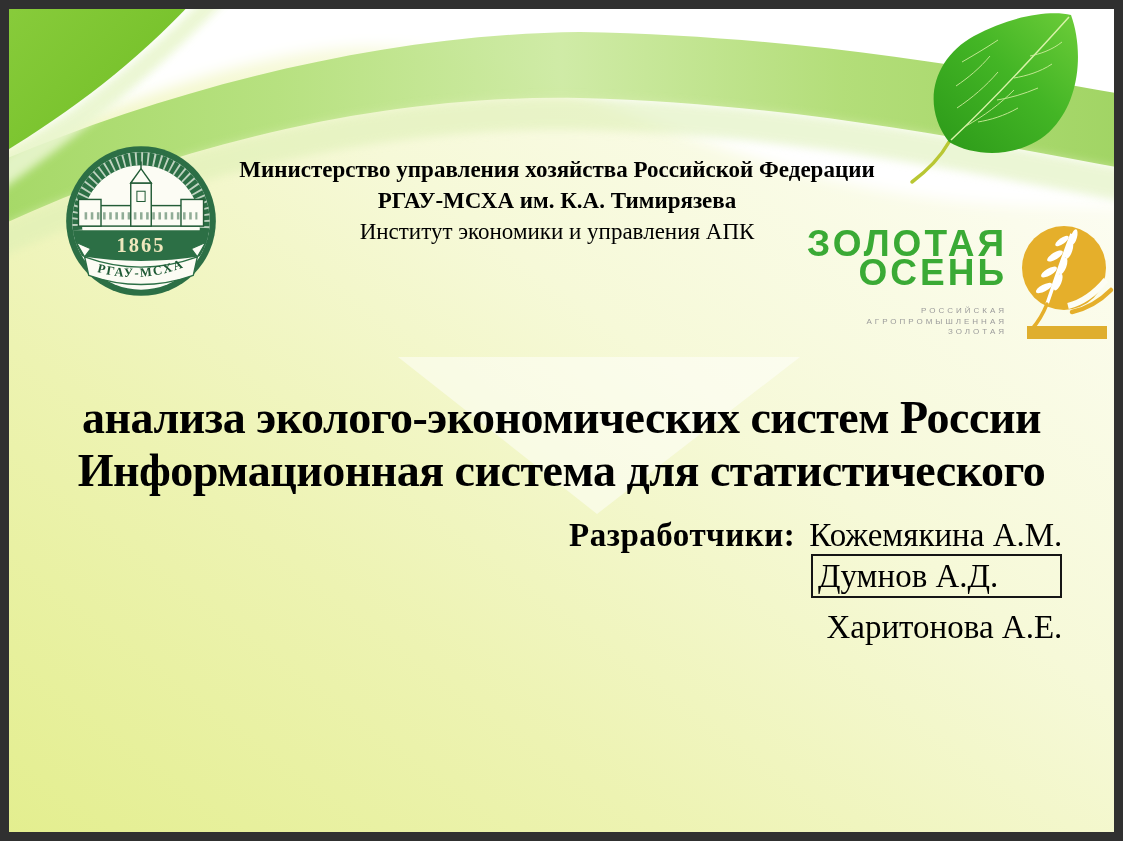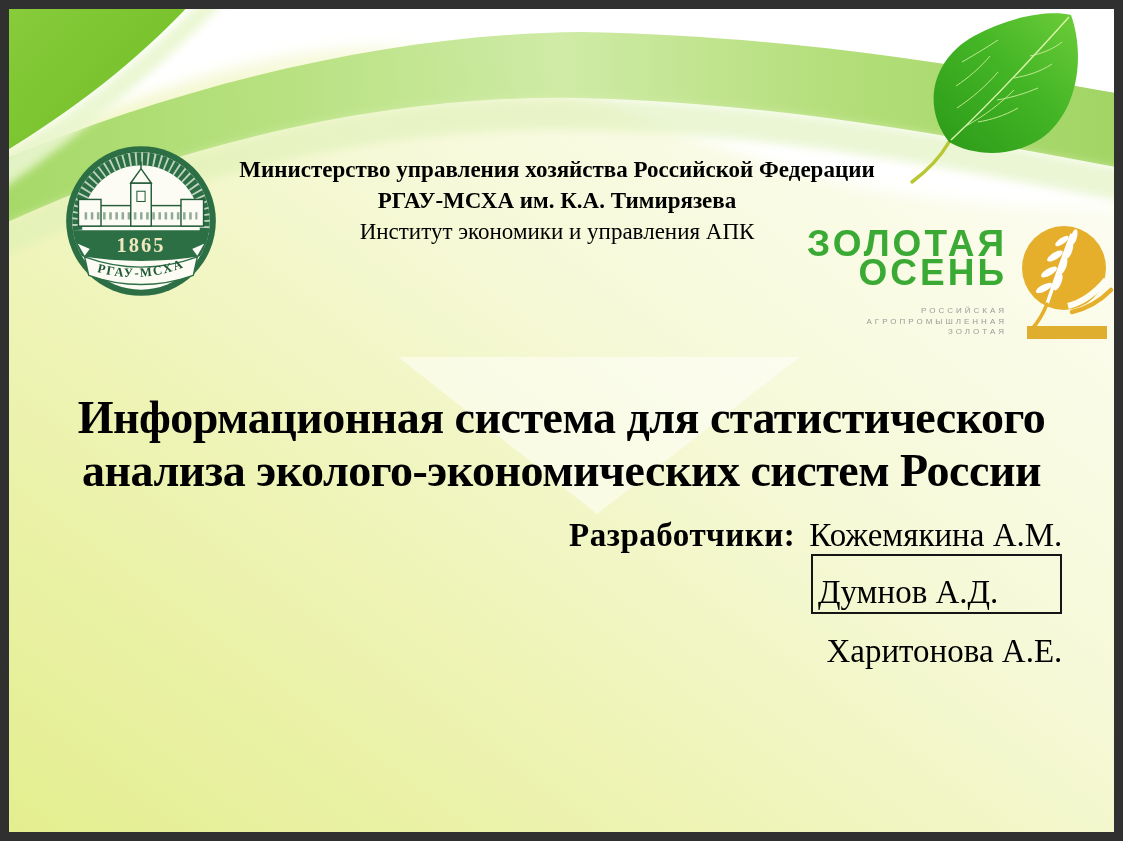--- a/index.html
+++ b/index.html
@@ -17,22 +17,22 @@
     font-family:"Liberation Sans", sans-serif;font-weight:bold;font-size:37px;line-height:29px;letter-spacing:3px;}
   .ga-tag{position:absolute;right:116px;top:306px;text-align:right;z-index:10;
     font-family:"Liberation Sans", sans-serif;font-weight:normal;font-size:8px;line-height:10.5px;letter-spacing:3px;color:#9b9b9b;}
   .ga-emblem{position:absolute;left:1016px;top:222px;width:100px;height:124px;z-index:10;}
   .title{position:absolute;left:0;top:391px;width:1123px;text-align:center;z-index:10;
     font-weight:bold;font-size:46px;line-height:53px;letter-spacing:-0.5px;}
   .devs{position:absolute;left:569px;top:516px;display:flex;align-items:flex-start;font-size:33px;z-index:10;}
   .devs-label{font-weight:bold;line-height:38px;white-space:nowrap;letter-spacing:0.5px;}
   .devs-names{margin-left:14px;text-align:right;}
   .dev-name{line-height:38px;white-space:nowrap;}
-  .dev-name.boxed{display:inline-block;border:2px solid #151515;line-height:40px;padding:16px 62px 0 5px;margin:0 0 8px 0;}
-  .dev-name.third{margin-top:8px;line-height:42px;}
+  .dev-name.boxed{display:inline-block;border:2px solid #151515;line-height:40px;padding:0 62px 0 5px;margin:0 0 8px 0;}
+  .dev-name.third{margin-top:0;line-height:42px;}
 </style>
 </head>
 <body>
 
 <div class="slide">
 
   <svg class="bg" viewBox="0 0 1123 841" aria-hidden="true">
     <defs>
       <linearGradient id="gBand" x1="0" y1="0" x2="1123" y2="0" gradientUnits="userSpaceOnUse">
         <stop offset="0" stop-color="#a2d763"></stop>
@@ -153,22 +153,22 @@
       <ellipse cx="39" cy="34" rx="9" ry="3.4" transform="rotate(-32 39 34)"></ellipse>
       <ellipse cx="53" cy="28" rx="9" ry="3.4" transform="rotate(-72 53 28)"></ellipse>
       <ellipse cx="46" cy="19" rx="8" ry="3" transform="rotate(-35 46 19)"></ellipse>
       <ellipse cx="58" cy="15" rx="8" ry="3" transform="rotate(-75 58 15)"></ellipse>
     </g>
     <path d="M31,82 C 27,92 23,99 16,107" stroke="#e5af2b" stroke-width="3.5" fill="none" stroke-linecap="round"></path>
     <rect x="11" y="104" width="80" height="13" fill="#dfae2e"></rect>
   </svg>
 
   <div class="title">
+    <div>анализа эколого-экономических систем России</div>
     <div>Информационная система для статистического</div>
-    <div>анализа эколого-экономических систем России</div>
   </div>
 
   <div class="devs">
     <div class="devs-label">Разработчики:</div>
     <div class="devs-names">
       <div class="dev-name">Кожемякина А.М.</div>
       <div>
         <span class="dev-name boxed">Думнов А.Д.</span>
       </div>
       <div class="dev-name third">Харитонова А.Е.</div>

